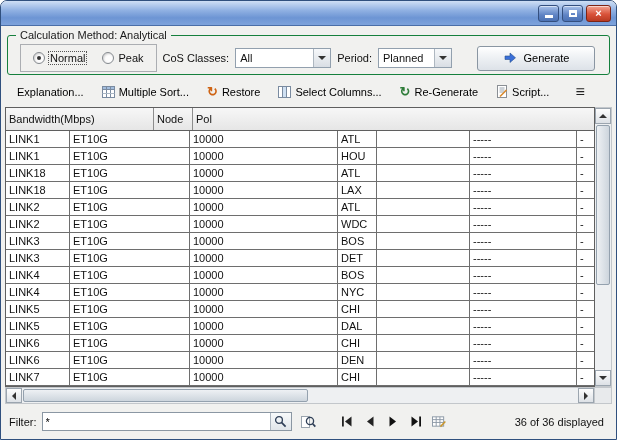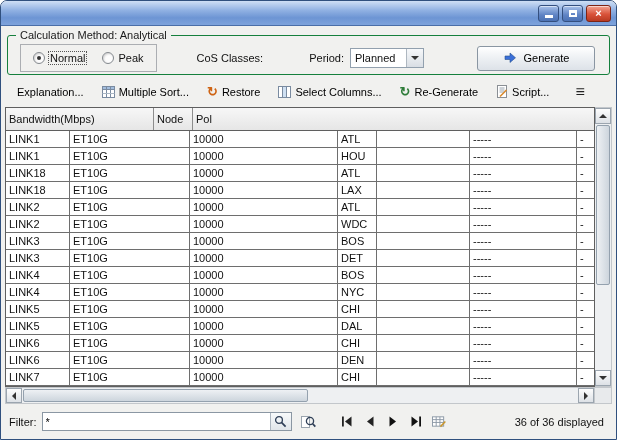--- a/index.html
+++ b/index.html
@@ -28,21 +28,21 @@
   .groupbox legend { padding:0 4px; color:#1a1a1a; }
   .group-row { display:flex; align-items:center; }
   .radio-panel { border:1px solid #abaeb2; padding:7px 12px; display:flex; align-items:center; gap:16px;
                  margin-left:4px; background:transparent; }
   .radio { display:flex; align-items:center; gap:4px; cursor:default; }
   .rb { width:12px; height:12px; border-radius:50%; border:1px solid #83888d; background:#fdfdfd;
         position:relative; box-shadow:inset 1px 1px 2px rgba(0,0,0,.18); }
   .rb.sel::after { content:""; position:absolute; left:3px; top:3px; width:4px; height:4px;
                    border-radius:50%; background:#333; }
   .focus-text { outline:1px dotted #555; padding:0 1px; }
-  .fld-label { margin-left:40px; margin-right:6px; }
+  .fld-label { margin-left:6px; margin-right:6px; }
   .combo { height:20px; background:#fff; border:1px solid #92a0ae; display:flex; align-items:center; }
   .combo .val { padding-left:4px; flex:1; white-space:nowrap; overflow:hidden; }
   .combo-btn { width:17px; height:100%; border-left:1px solid #aeb7c0;
                background:linear-gradient(#f6f8fa,#d9dee4); display:flex; align-items:center; justify-content:center; }
   .arr-down { width:0; height:0; border-left:4px solid transparent; border-right:4px solid transparent;
               border-top:4px solid #333; }
   .combo.cos { width:96px; }
   .combo.period { width:74px; }
   .generate { margin-left:auto; margin-right:6px; width:118px; height:25px; border:1px solid #8a96a2;
               border-radius:3px; background:linear-gradient(#ffffff,#eef1f4 45%,#dde2e8);
@@ -131,20 +131,26 @@
           <span class="rb sel"></span>
           <span class="focus-text">Normal</span>
         </label>
         <label class="radio">
           <span class="rb"></span>
           <span>Peak</span>
         </label>
       </div>
 
       <span class="fld-label">CoS Classes:</span>
+      <div class="combo cos">
+        <span class="val">All</span>
+        <span class="combo-btn">
+          <span class="arr-down"></span>
+        </span>
+      </div>
 
       <span class="fld-label">Period:</span>
       <div class="combo period">
         <span class="val">Planned</span>
         <span class="combo-btn">
           <span class="arr-down"></span>
         </span>
       </div>
 
       <button class="generate">

